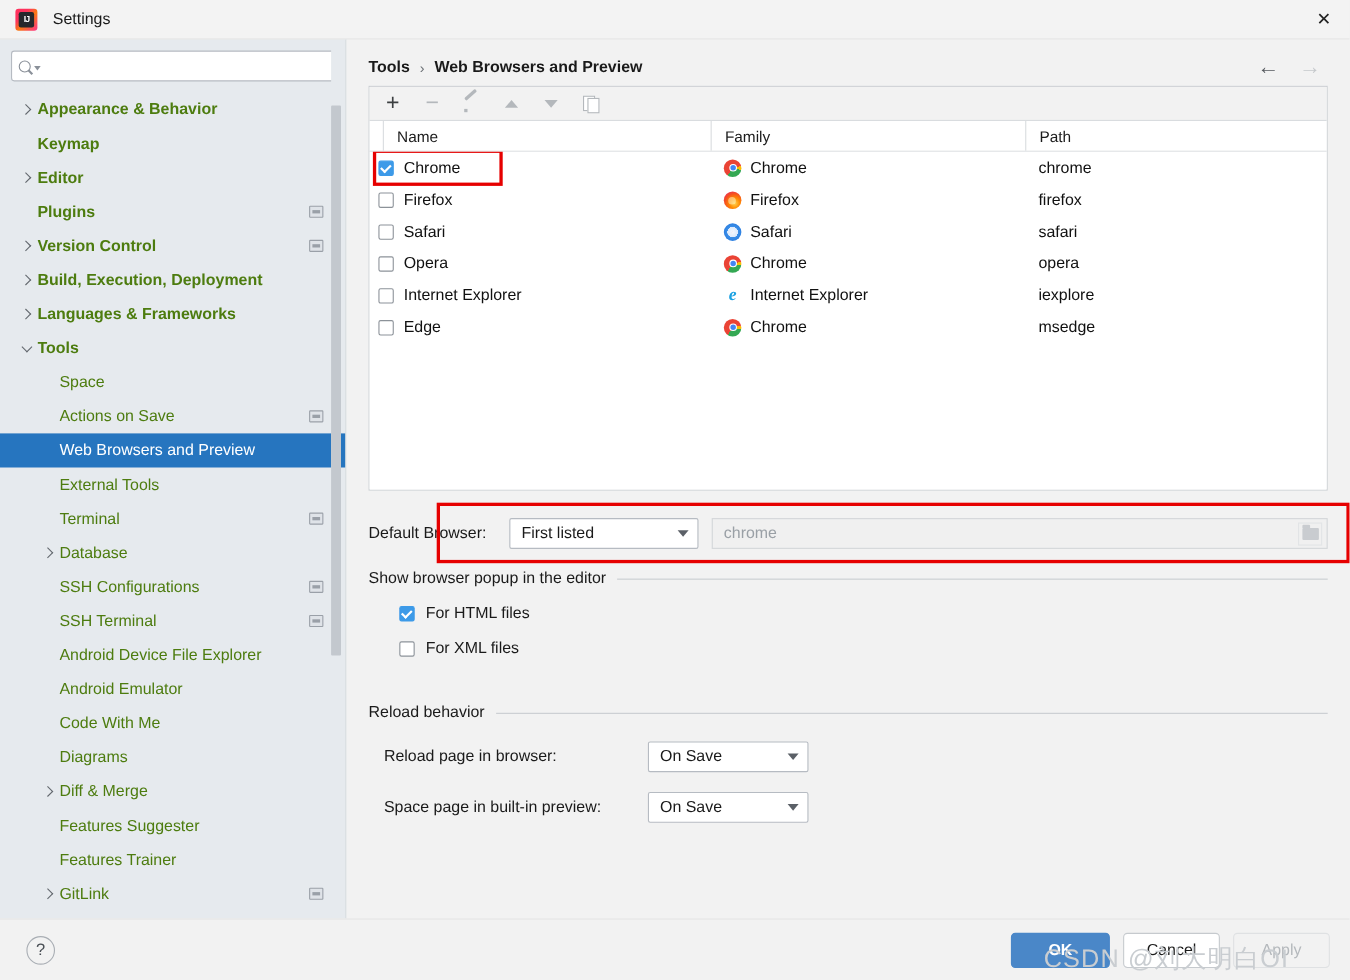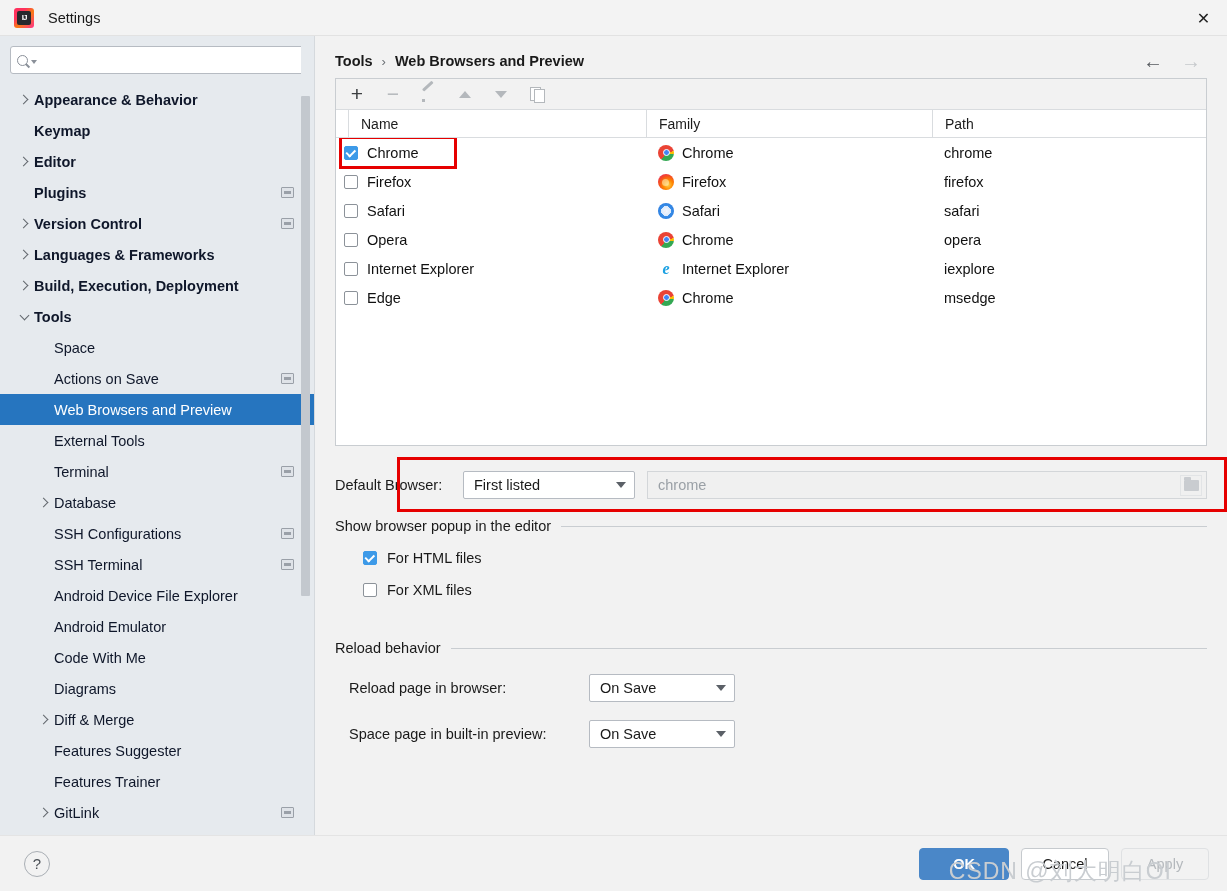--- a/index.html
+++ b/index.html
@@ -68,21 +68,21 @@
   .tri-down {
     width: 0; height: 0; border-left: 3.5px solid transparent;
     border-right: 3.5px solid transparent; border-top: 4px solid #8a9099;
     margin-left: 2px; margin-top: 4px;
   }
   .tree {
     flex: 1; overflow: hidden; position: relative; padding-top: 2px;
   }
   .tree-item {
     height: 31px; display: flex; align-items: center;
-    font-size: 14.5px; color: #0f172a; cursor: pointer;
+    font-size: 14.5px; color: #4d7c0f; cursor: pointer;
     position: relative; padding-right: 22px;
   }
   .tree-item.bold { font-weight: bold; }
   .tree-item.selected { background: #2675bf; color: #fff; }
   .tree-item .arrow {
     width: 20px; min-width: 20px; display: flex;
     align-items: center; justify-content: center;
     font-size: 12px; color: #62676d;
   }
   .tree-item.selected .arrow { color: #fff; }
@@ -358,27 +358,27 @@
             <span class="arrow">
               <span class="chev right"></span>
             </span>
             <span class="tree-label">Version Control</span>
             <span class="badge-icon"></span>
           </div>
           <div class="tree-item bold" style="padding-left: 14px;">
             <span class="arrow">
               <span class="chev right"></span>
             </span>
+            <span class="tree-label">Build, Execution, Deployment</span>
+          </div>
+          <div class="tree-item bold" style="padding-left: 14px;">
+            <span class="arrow">
+              <span class="chev right"></span>
+            </span>
             <span class="tree-label">Languages &amp; Frameworks</span>
-          </div>
-          <div class="tree-item bold" style="padding-left: 14px;">
-            <span class="arrow">
-              <span class="chev right"></span>
-            </span>
-            <span class="tree-label">Build, Execution, Deployment</span>
           </div>
           <div class="tree-item bold" style="padding-left: 14px;">
             <span class="arrow">
               <span class="chev down"></span>
             </span>
             <span class="tree-label">Tools</span>
           </div>
           <div class="tree-item" style="padding-left: 34px;">
             <span class="arrow"></span>
             <span class="tree-label">Space</span>

